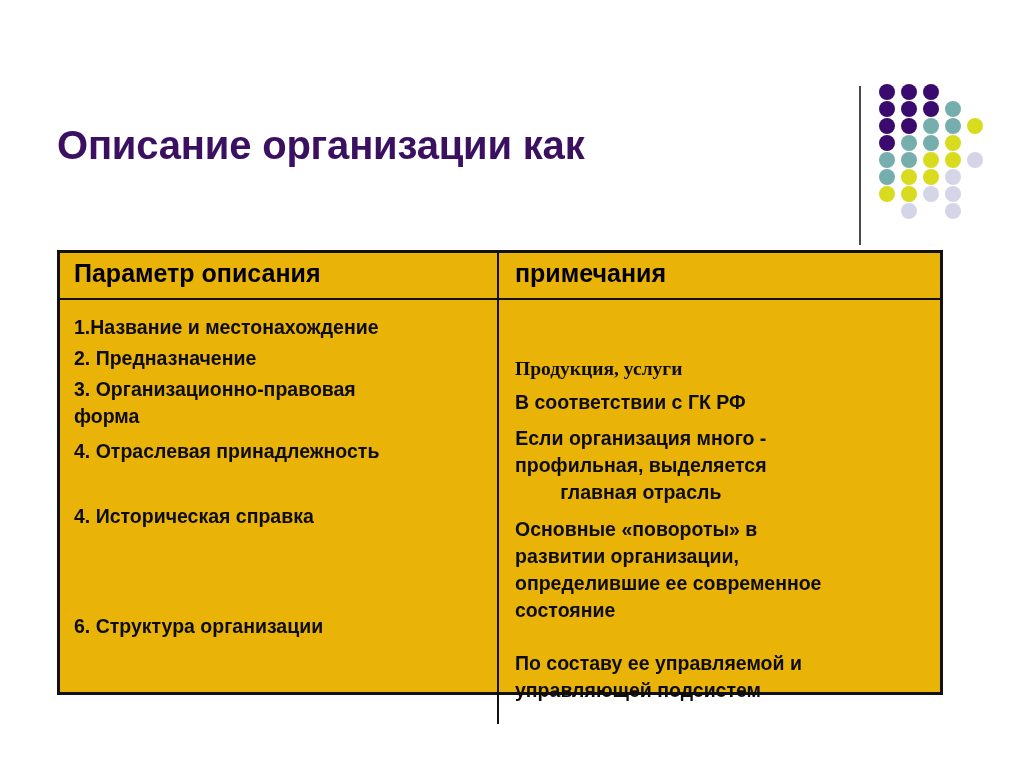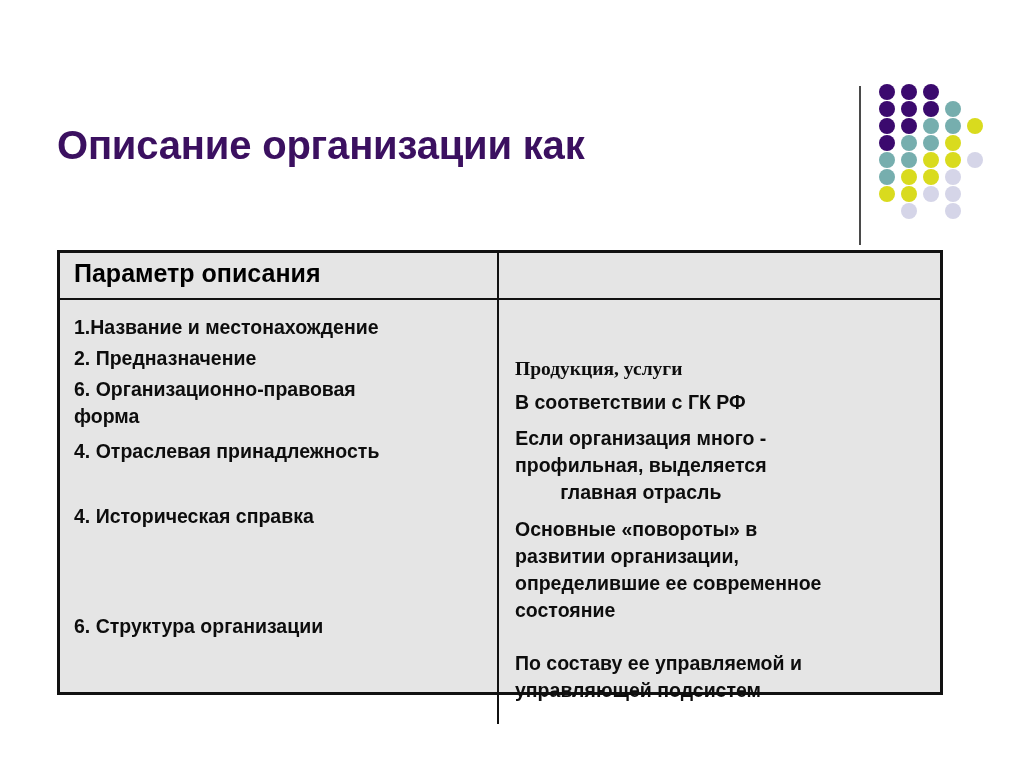--- a/index.html
+++ b/index.html
@@ -61,21 +61,21 @@
 
   
   #table {
     position: absolute;
     left: 57px;
     top: 250px;
     width: 886px;
     height: 445px;
     border: 3px solid #111111;
     box-sizing: border-box;
-    background: #e5e5e5;
+    background: #eab308;
   }
   #table-head {
     position: relative;
     height: 47px;
     border-bottom: 2px solid #111111;
     box-sizing: border-box;
   }
   #table-body {
     position: relative;
     height: 424px;
@@ -159,28 +159,29 @@
       <div class="dot" style="left: 66px; top: 102px; background: rgb(213, 213, 232);"></div>
       <div class="dot" style="left: 22px; top: 119px; background: rgb(213, 213, 232);"></div>
       <div class="dot" style="left: 66px; top: 119px; background: rgb(213, 213, 232);"></div>
     </div>
 
   <div id="table">
 
     <div id="table-head">
       <div class="vdiv"></div>
       <div class="th col-a">Параметр описания</div>
+      <div class="th col-b">примечания</div>
     </div>
 
     <div id="table-body">
       <div class="vdiv"></div>
       <div class="cell-col left" id="col-left">
           <div class="entry" style="top: 14px;">1.Название и местонахождение</div>
           <div class="entry" style="top: 45px;">2. Предназначение</div>
-          <div class="entry" style="top: 76px;">6. Организационно-правовая
+          <div class="entry" style="top: 76px;">3. Организационно-правовая
 форма</div>
           <div class="entry" style="top: 138px;">4. Отраслевая принадлежность</div>
           <div class="entry" style="top: 203px;">4. Историческая справка</div>
           <div class="entry" style="top: 313px;">6. Структура организации</div>
         </div>
       <div class="cell-col right" id="col-right">
           <div class="entry" style="top: 56px; font-family: Liberation Serif, serif;">Продукция, услуги</div>
           <div class="entry" style="top: 89px;">В соответствии с ГК РФ</div>
           <div class="entry" style="top: 125px; text-align: center;">Если организация много -
 профильная, выделяется

